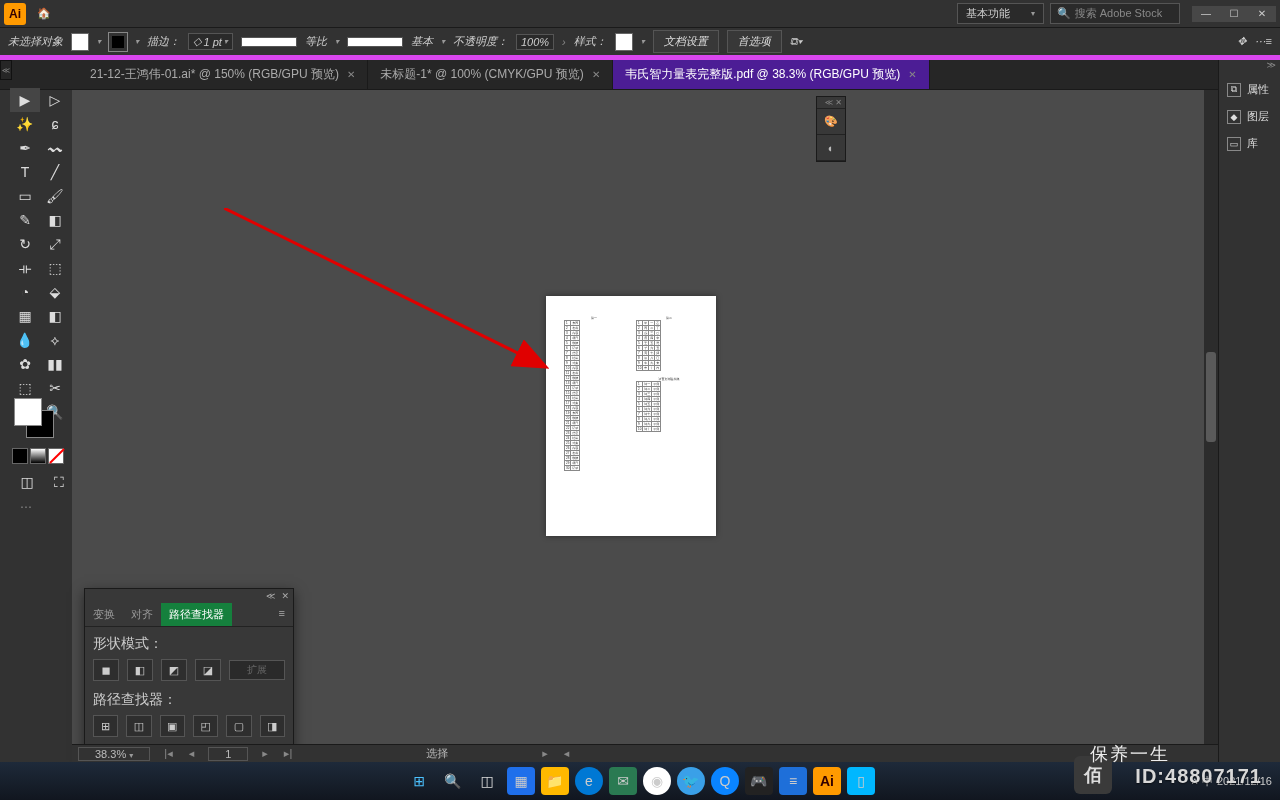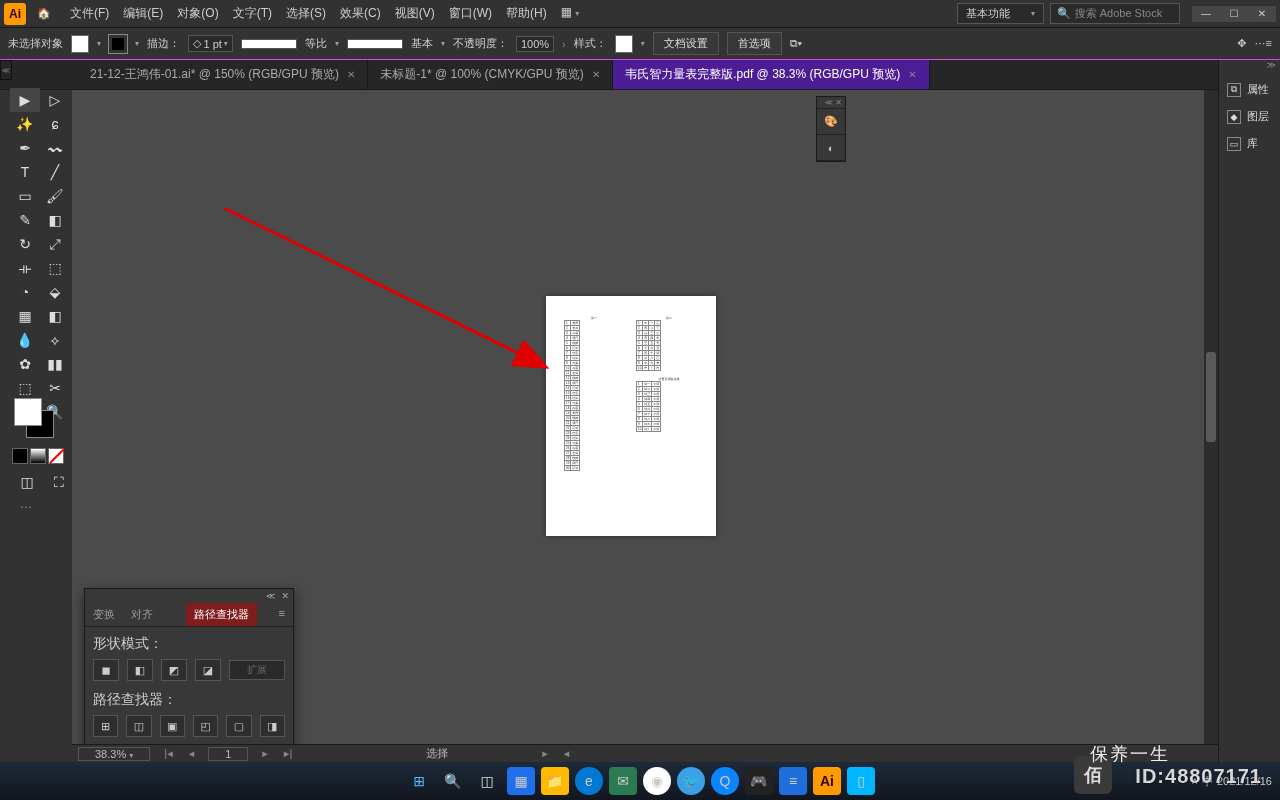--- a/index.html
+++ b/index.html
@@ -11,21 +11,21 @@
 .home-btn { width: 24px; height: 24px; display:flex; align-items:center; justify-content:center; }
 .menubar { display: flex; gap: 2px; margin-left: 8px; }
 .menu-item { padding: 4px 6px; font-size: 12px; color: #ccc; cursor: default; }
 .title-right { margin-left: auto; display: flex; align-items: center; gap: 6px; }
 .dropdown-chip { background: #2a2a2a; border:1px solid #555; padding:2px 8px; font-size:11px; display:flex; align-items:center; gap:21px;}
 .search-stock { background: #2a2a2a; border:1px solid #555; padding:2px 6px; font-size:11px; width: 130px; display:flex; align-items:center; gap:4px; color:#888;}
 .win-controls { display:flex; margin-left:6px; background:#474747;}
 .win-btn { width:28px; height:16px; display:flex; align-items:center; justify-content:center; color:#ccc; font-size:10px;}
 
 
-.optbar { height: 32px; background: #323232; border-bottom: 1px solid #d946ef; display:flex; align-items:center; padding: 0 8px; gap: 8px; font-size:11px; color:#ccc;}
+.optbar { height: 32px; background: #323232; border-bottom: 5px solid #d946ef; display:flex; align-items:center; padding: 0 8px; gap: 8px; font-size:11px; color:#ccc;font-style:italic;}
 .optbar .swatch { width:18px; height:18px; border:1px solid #666;}
 .optbar .dd { border:1px solid #555; background:#2a2a2a; padding:1px 4px; display:flex; align-items:center; gap:2px;}
 .stroke-sample { width:56px; height:10px; background:linear-gradient(#fff,#fff); border:1px solid #555;}
 .optbar .btn { border:1px solid #555; background:#383838; padding:3px 10px; color:#ddd; }
 .chev { font-size:8px; color:#999;}
 
 
 .tabstrip { height: 30px; background: #262626; border-bottom: 1px solid #1a1a1a; display:flex; align-items:center; padding-left: 78px;}
 .doctab { padding: 6px 12px; font-size:12px; color:#aaa; display:flex; align-items:center; gap:8px; border-right:1px solid #1a1a1a;}
 .doctab.active { background:#4c1d95; color:#fff; }
@@ -68,21 +68,21 @@
 
 .status { position:absolute; left:72px; right:62px; bottom:38px; height:18px; background:#323232; border-top:1px solid #1a1a1a; display:flex; align-items:center; gap:12px; padding:0 6px; font-size:11px; color:#bbb;}
 .status .dd { border:1px solid #555; padding:0 16px;}
 .navbtn { color:#888; padding:0 2px;}
 
 
 .pathfinder { position:absolute; left:84px; top:588px; width:210px; background:#383838; border:1px solid #1a1a1a; box-shadow:0 4px 12px rgba(0,0,0,.5);}
 .pf-top { height:14px; display:flex; justify-content:flex-end; align-items:center; gap:6px; padding:0 4px; font-size:9px; color:#aaa;}
 .pf-tabs { display:flex; border-bottom:1px solid #222;}
 .pf-tab { padding:4px 8px; font-size:11px; color:#999;}
-.pf-tab.active { background:#7f1d1d; color:#fff;margin-left:25px;}
+.pf-tab.active { background:#15803d; color:#fff;}
 .pf-menu { margin-left:auto; padding:4px 8px; color:#aaa;}
 .pf-body { padding:8px;}
 .pf-label { font-size:14px; color:#ccc; margin-bottom:6px;}
 .pf-row { display:flex; gap:8px; margin-bottom:10px; align-items:center;}
 .pf-btn { width:26px; height:22px; background:#2e2e2e; border:1px solid #555; display:flex; align-items:center; justify-content:center; color:#ccc; font-size:11px;}
 .pf-expand { width:56px; height:20px; border:1px solid #555; background:#2a2a2a; display:flex;align-items:center;justify-content:center; color:#666; font-size:10px;}
 
 
 .taskbar { position:absolute; bottom:0; left:0; right:0; height:38px; background: linear-gradient(#1e2a3a,#11161f); display:flex; align-items:center; justify-content:center; gap:6px;}
 .tb-icon { width:28px; height:28px; border-radius:4px; display:flex; align-items:center; justify-content:center; font-size:14px;}
@@ -92,32 +92,20 @@
 .watermark { position:absolute; right:18px; bottom:12px; font-size:20px; color:#d8d8d8; font-weight:bold; letter-spacing:1px; pointer-events:none; text-shadow:0 1px 2px rgba(0,0,0,.6);}
 .wm2 { position:absolute; right:110px; bottom:34px; font-size:18px; color:#eee; letter-spacing:2px;}
 .wm-logo { position:absolute; right:168px; bottom:6px; width:38px; height:38px; background:#3a3a3a; border-radius:6px; display:flex;align-items:center;justify-content:center; color:#ddd; font-weight:bold; font-size:18px;}
 </style>
 </head>
 <body>
 
 <div class="titlebar">
   <div class="ai-logo">Ai</div>
   <div class="home-btn">🏠</div>
-  <div class="menubar">
-    <div class="menu-item">文件(F)</div>
-    <div class="menu-item">编辑(E)</div>
-    <div class="menu-item">对象(O)</div>
-    <div class="menu-item">文字(T)</div>
-    <div class="menu-item">选择(S)</div>
-    <div class="menu-item">效果(C)</div>
-    <div class="menu-item">视图(V)</div>
-    <div class="menu-item">窗口(W)</div>
-    <div class="menu-item">帮助(H)</div>
-    <div class="menu-item">▦ <span class="chev">▾</span></div>
-  </div>
   <div class="title-right">
     <div class="dropdown-chip">
         <span>基本功能</span>
         <span class="chev">▾</span>
       </div>
     <div class="search-stock">🔍 <span>搜索 Adobe Stock</span></div>
     <div class="win-controls">
       <div class="win-btn">—</div>
       <div class="win-btn">☐</div>
       <div class="win-btn">✕</div>

